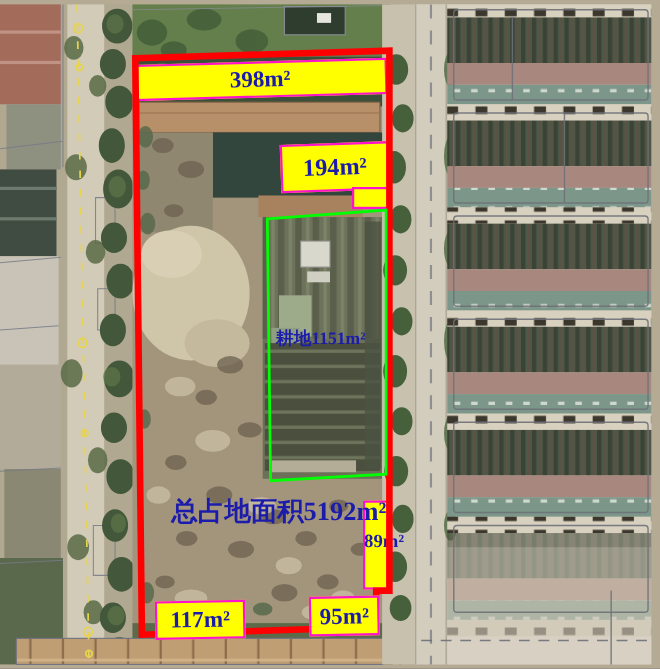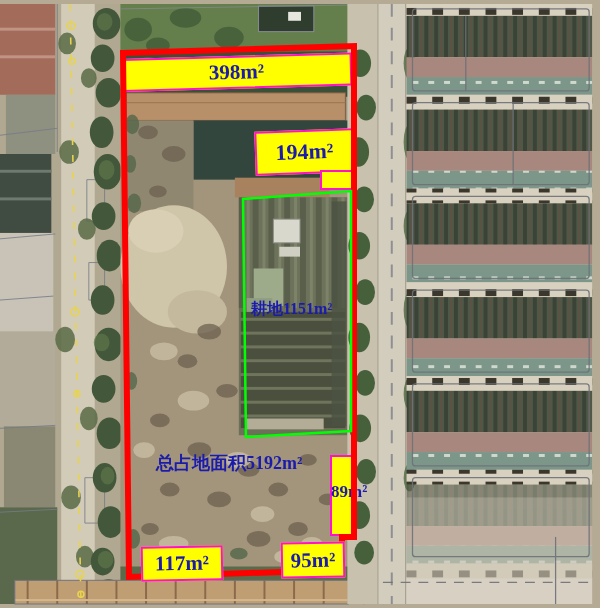--- a/index.html
+++ b/index.html
@@ -21,21 +21,21 @@
            transform:rotate(-2deg);}
   .lbl-194-patch{left:320px;top:170px;width:34px;height:20px;}
   .lbl-89{left:330px;top:455px;width:25px;height:81px;justify-content:flex-start;
           align-items:flex-start;overflow:visible;}
   .lbl-89 span{position:relative;left:-1px;top:26px;font-size:17px;}
   .lbl-117{left:141px;top:546px;width:82px;height:35px;font-size:21px;
            transform:rotate(-1deg);}
   .lbl-95{left:281px;top:542px;width:64px;height:36px;font-size:21px;
           transform:rotate(-1deg);}
   .txt-plot{left:251px;top:301px;font-size:16px;}
-  .txt-total{left:156px;top:454px;font-size:18px;font-family:Liberation Serif, serif;}
+  .txt-total{left:156px;top:454px;font-size:24px;font-family:Liberation Serif, serif;}
 </style>
 </head>
 <body>
 
 <div class="stage">
 
   <svg class="photo" width="600" height="608" viewBox="0 0 608 608">
     <defs>
       <pattern id="crop" width="10" height="12" patternUnits="userSpaceOnUse">
         <rect width="10" height="12" fill="#4d5847"></rect>

